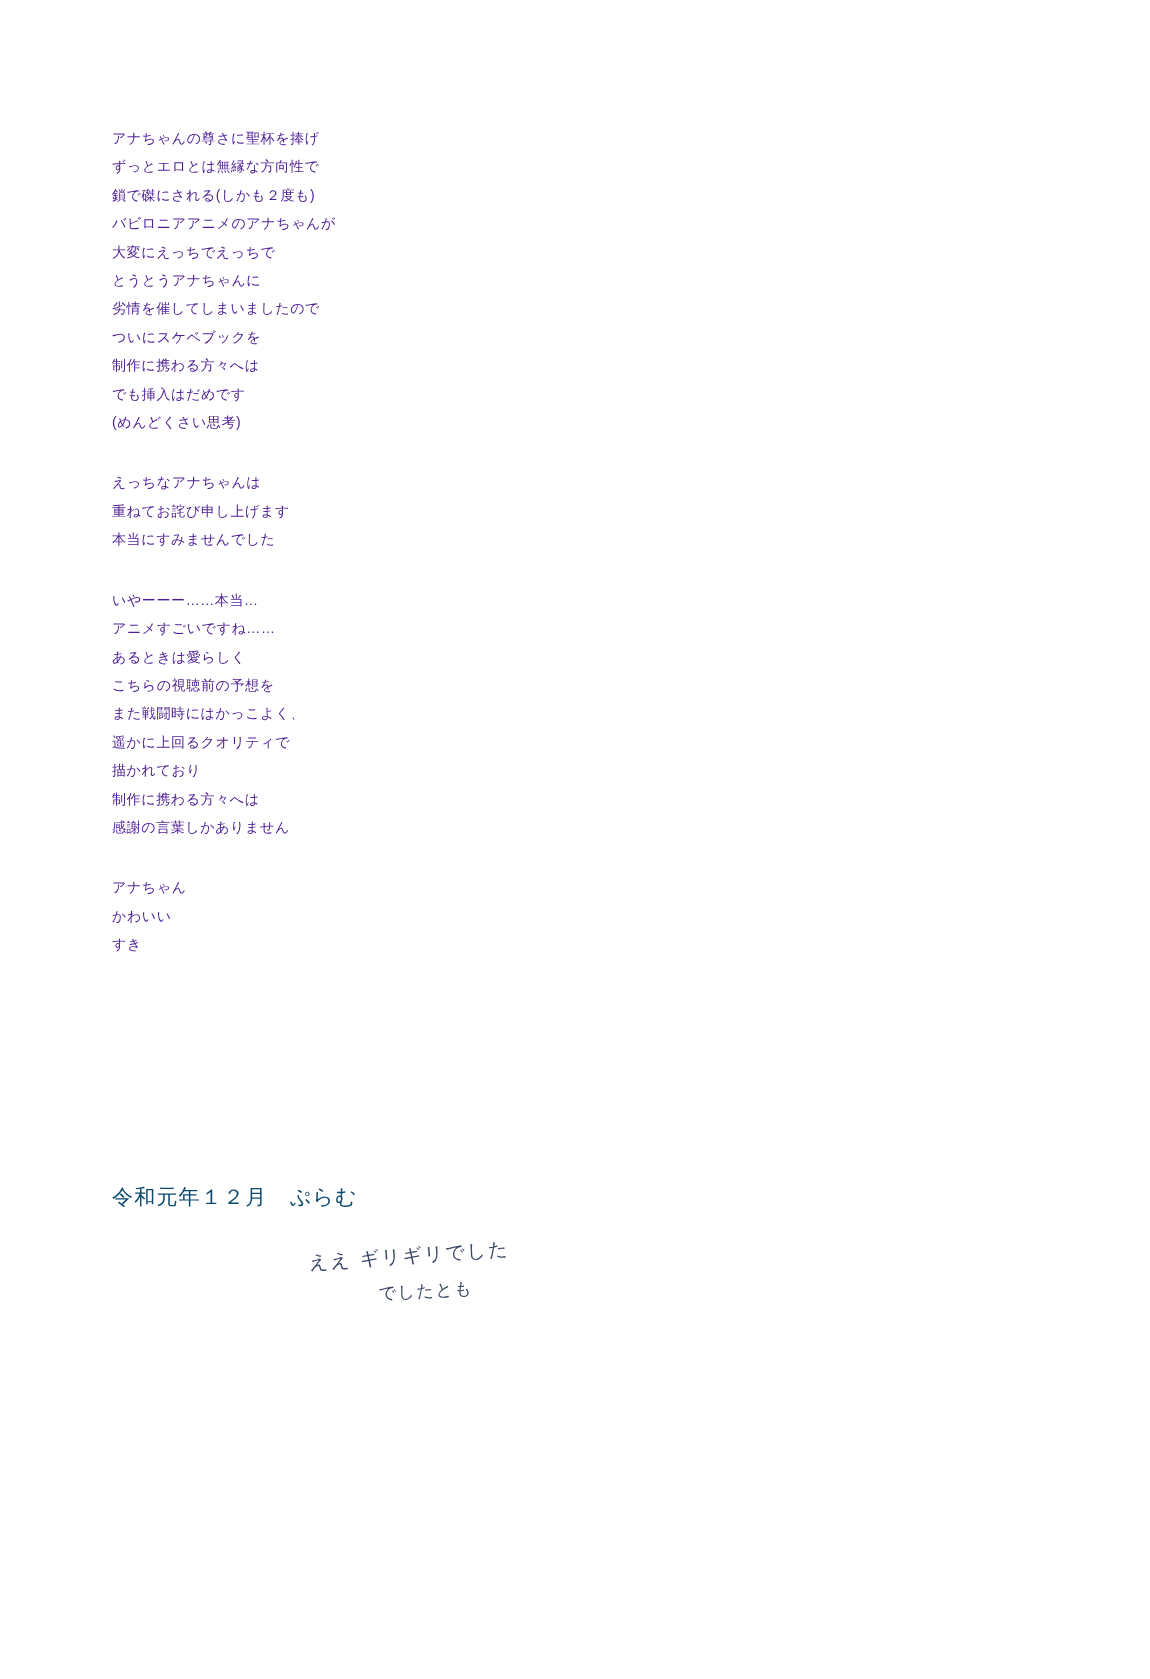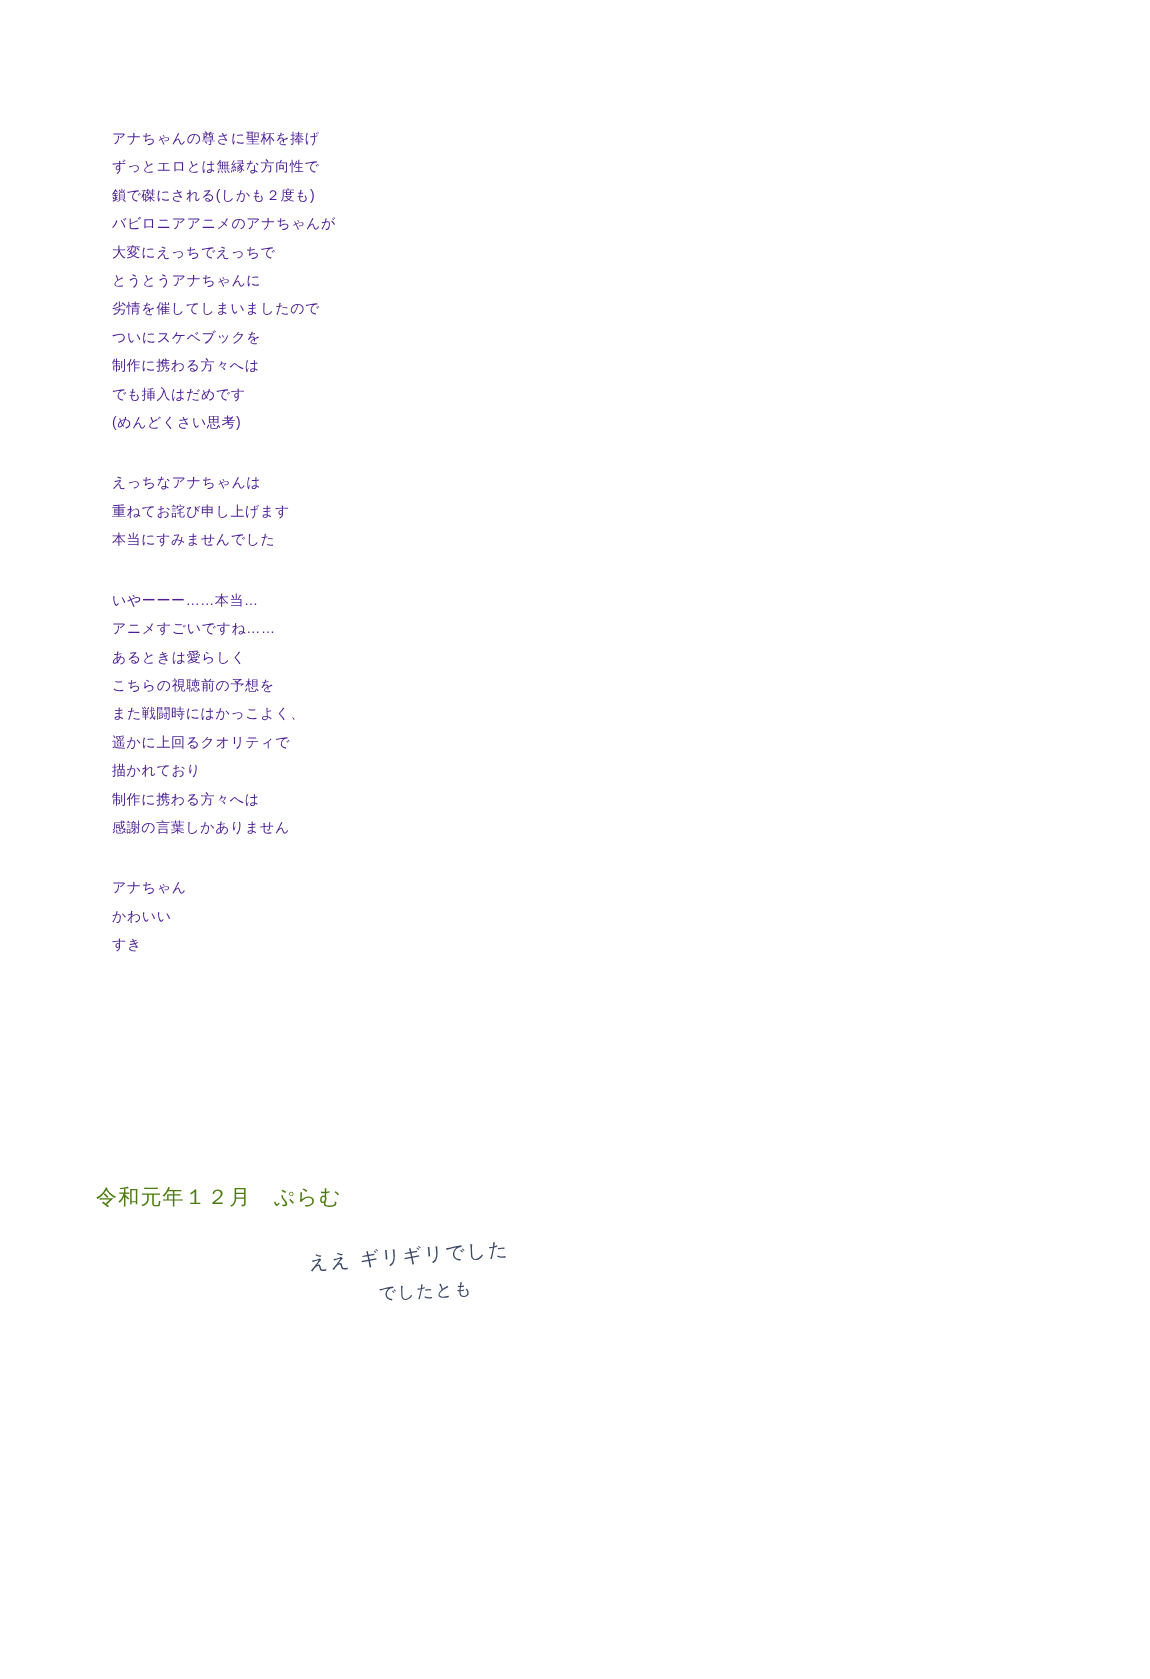--- a/index.html
+++ b/index.html
@@ -35,25 +35,25 @@
   .line {
     font-size: 14px;
     line-height: 28.4px;
     letter-spacing: 0.6px;
     color: #4c1d95;
     white-space: pre;
     font-weight: 400;
   }
   .colophon {
     position: absolute;
-    left: 96px;
+    left: 112px;
     top: 1183px;
     font-size: 21px;
     letter-spacing: 1.2px;
-    color: #4d7c0f;
+    color: #0c4a6e;
     white-space: pre;
   }
   .handwriting {
     position: absolute;
     left: 300px;
     top: 1250px;
     width: 260px;
     height: 90px;
   }
   .hand-line {

